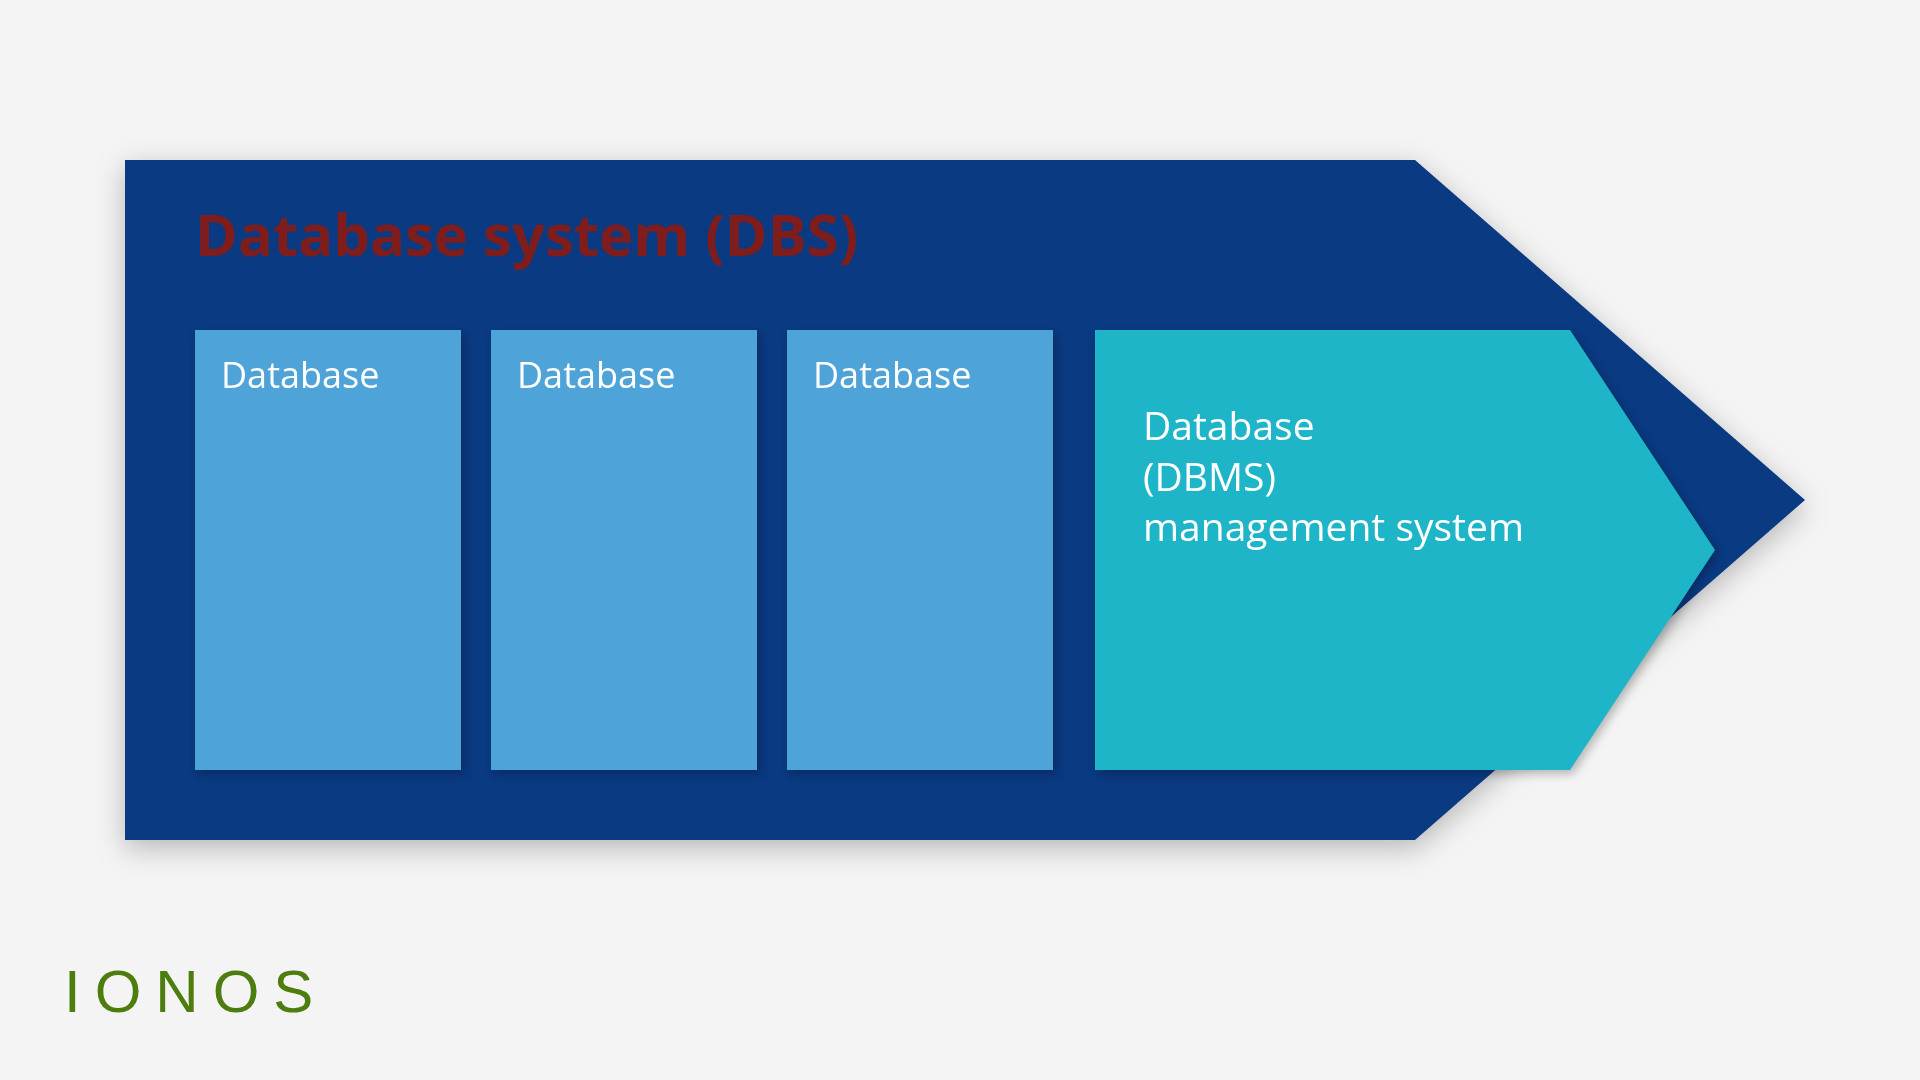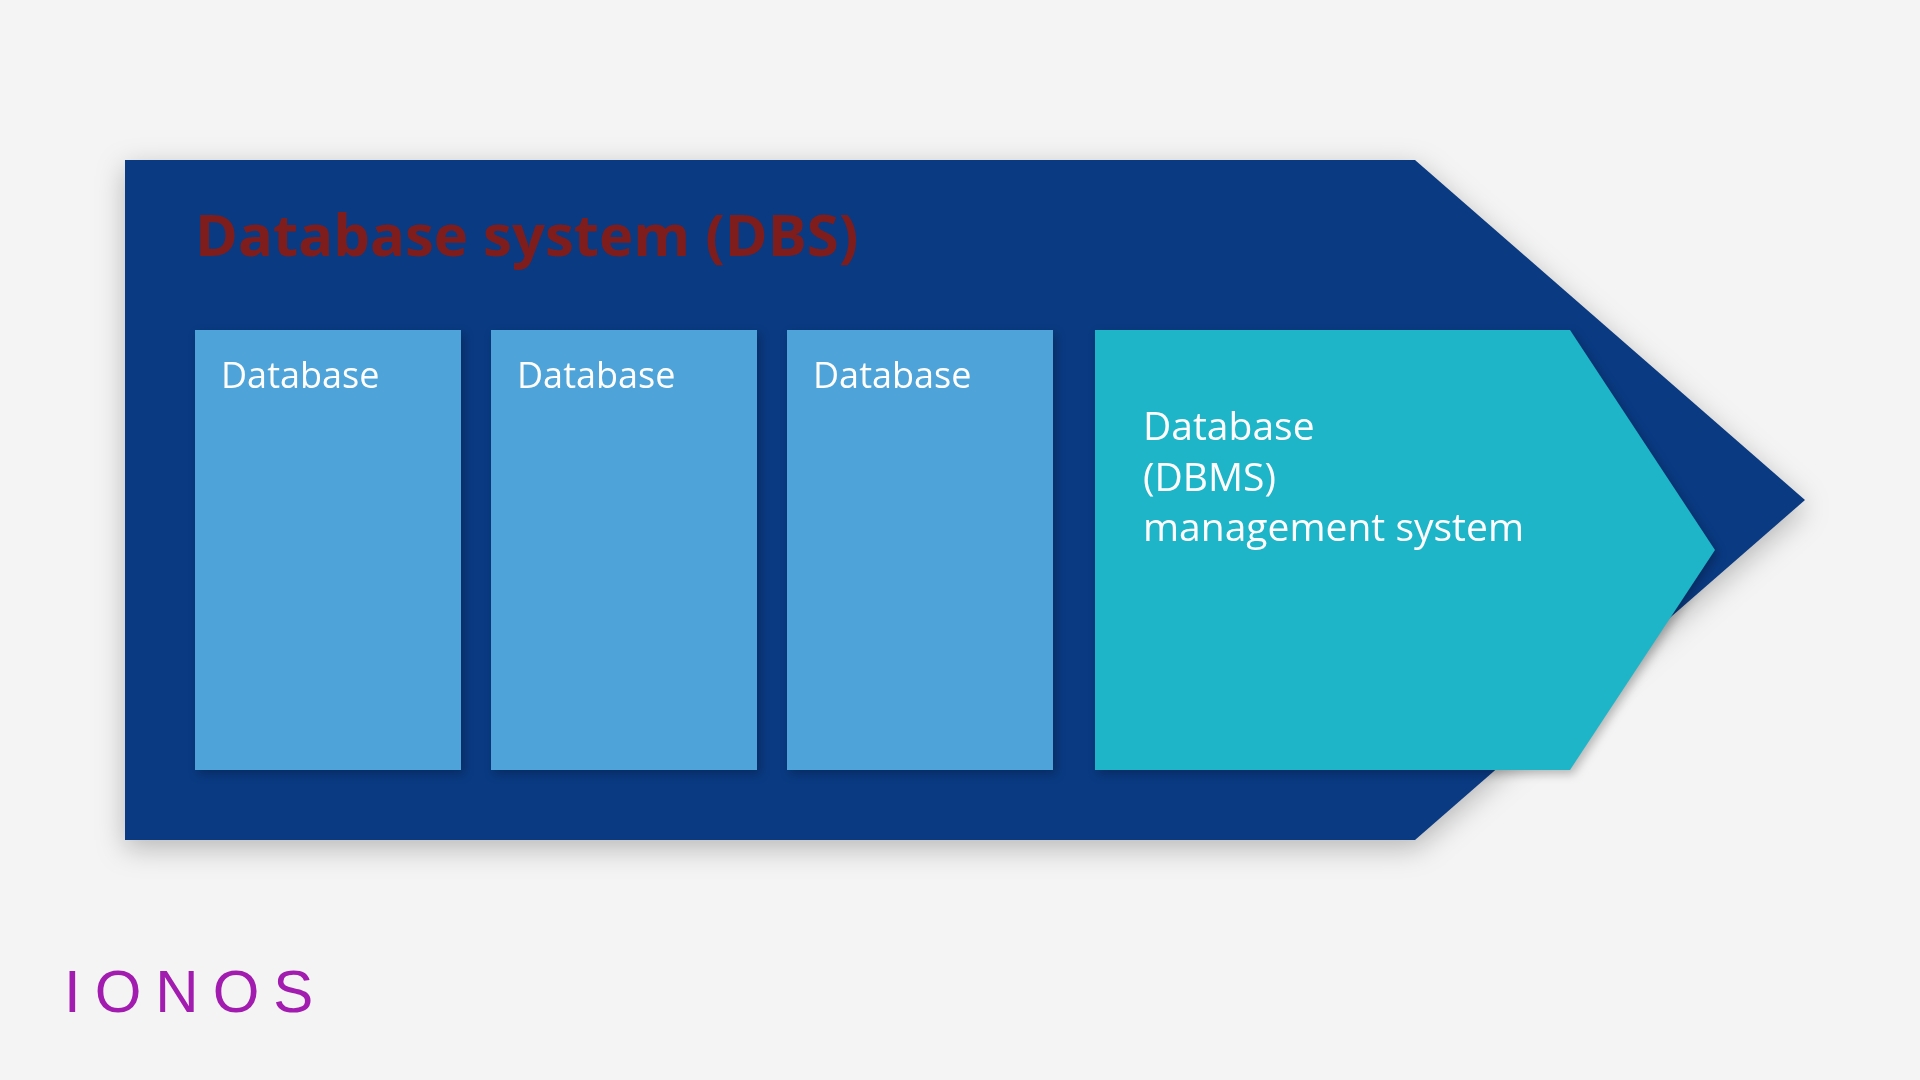--- a/index.html
+++ b/index.html
@@ -61,21 +61,21 @@
     color: #ffffff;
     font-size: 39px;
     font-weight: 400;
     line-height: 1.3;
     width: 440px;
   }
   .logo {
     position: absolute;
     left: 64px;
     bottom: 54px;
-    color: #a21caf;
+    color: #4d7c0f;
     font-size: 60px;
     font-weight: 400;
     letter-spacing: 14px;
     font-family: "Arial Narrow", Arial, sans-serif;
   }
 </style>
 </head>
 <body>
 
 <div class="canvas">

